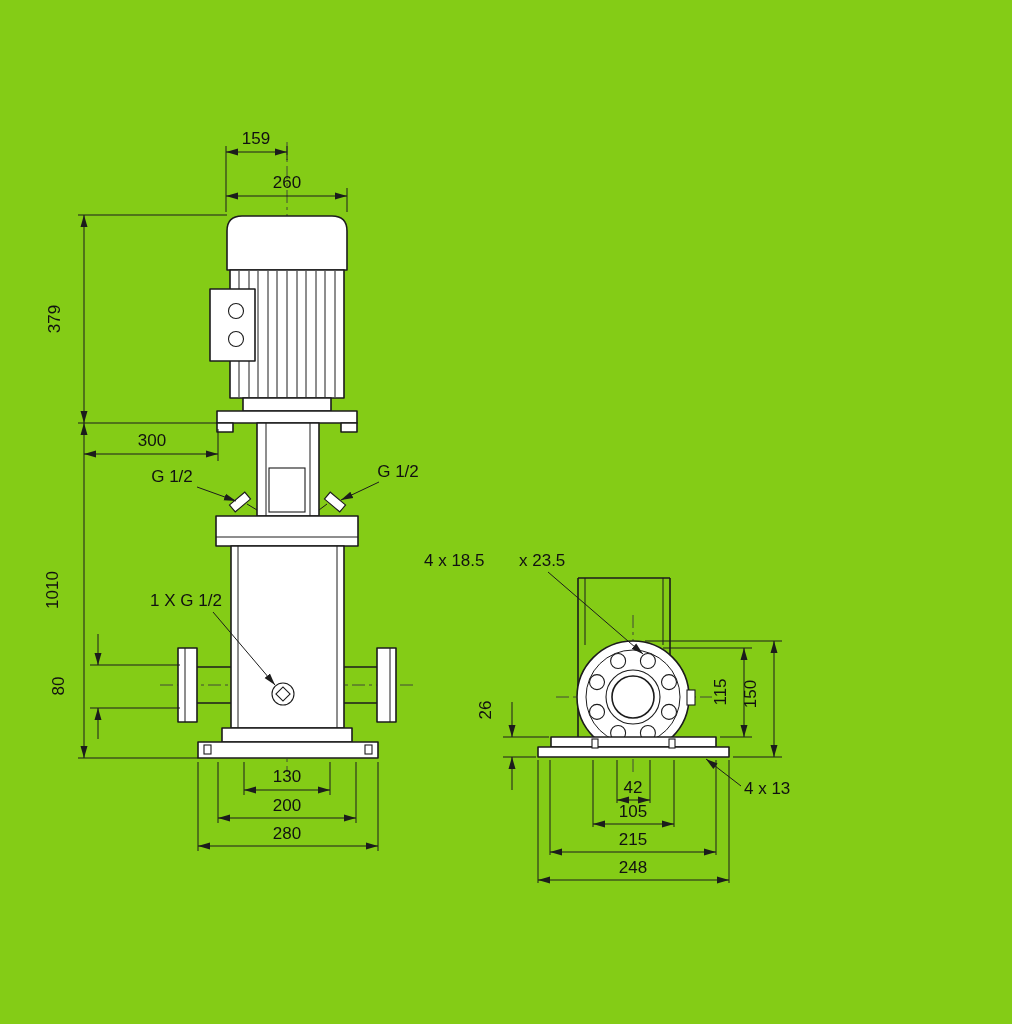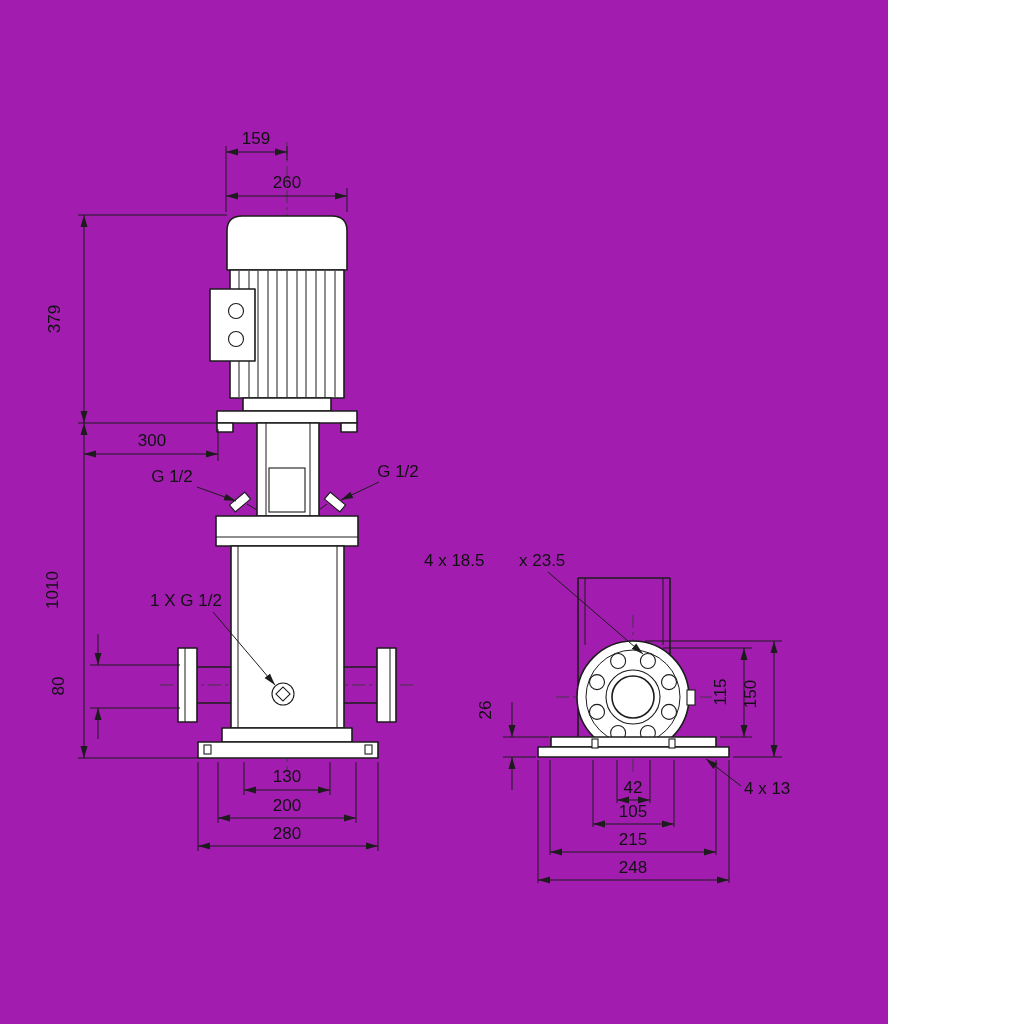--- a/index.html
+++ b/index.html
@@ -1,16 +1,16 @@
 <!DOCTYPE html>
 <html><head>
 <meta charset="utf-8">
 <style>
   html,body{margin:0;padding:0;background:#ffffff;}
-  .stage{width:888px;height:1024px;background:#a21caf;position:relative;}
+  .stage{width:1012px;height:1024px;background:#84cc16;position:relative;}
   svg{display:block;}
   svg text{font-family:"Liberation Sans",sans-serif;font-size:17px;fill:#111;}
   .ol{stroke:#1c1c1c;stroke-width:1.6;fill:none;stroke-linejoin:round;}
   .olf{stroke:#1c1c1c;stroke-width:1.6;fill:#ffffff;stroke-linejoin:round;}
   .det{stroke:#1c1c1c;stroke-width:1.1;fill:#ffffff;}
   .thin{stroke:#1c1c1c;stroke-width:1;fill:none;}
   .dim{stroke:#1c1c1c;stroke-width:1;fill:none;}
   .cl{stroke:#3a3a3a;stroke-width:.9;stroke-dasharray:13 4 3 4;fill:none;}
 </style>
 </head>

